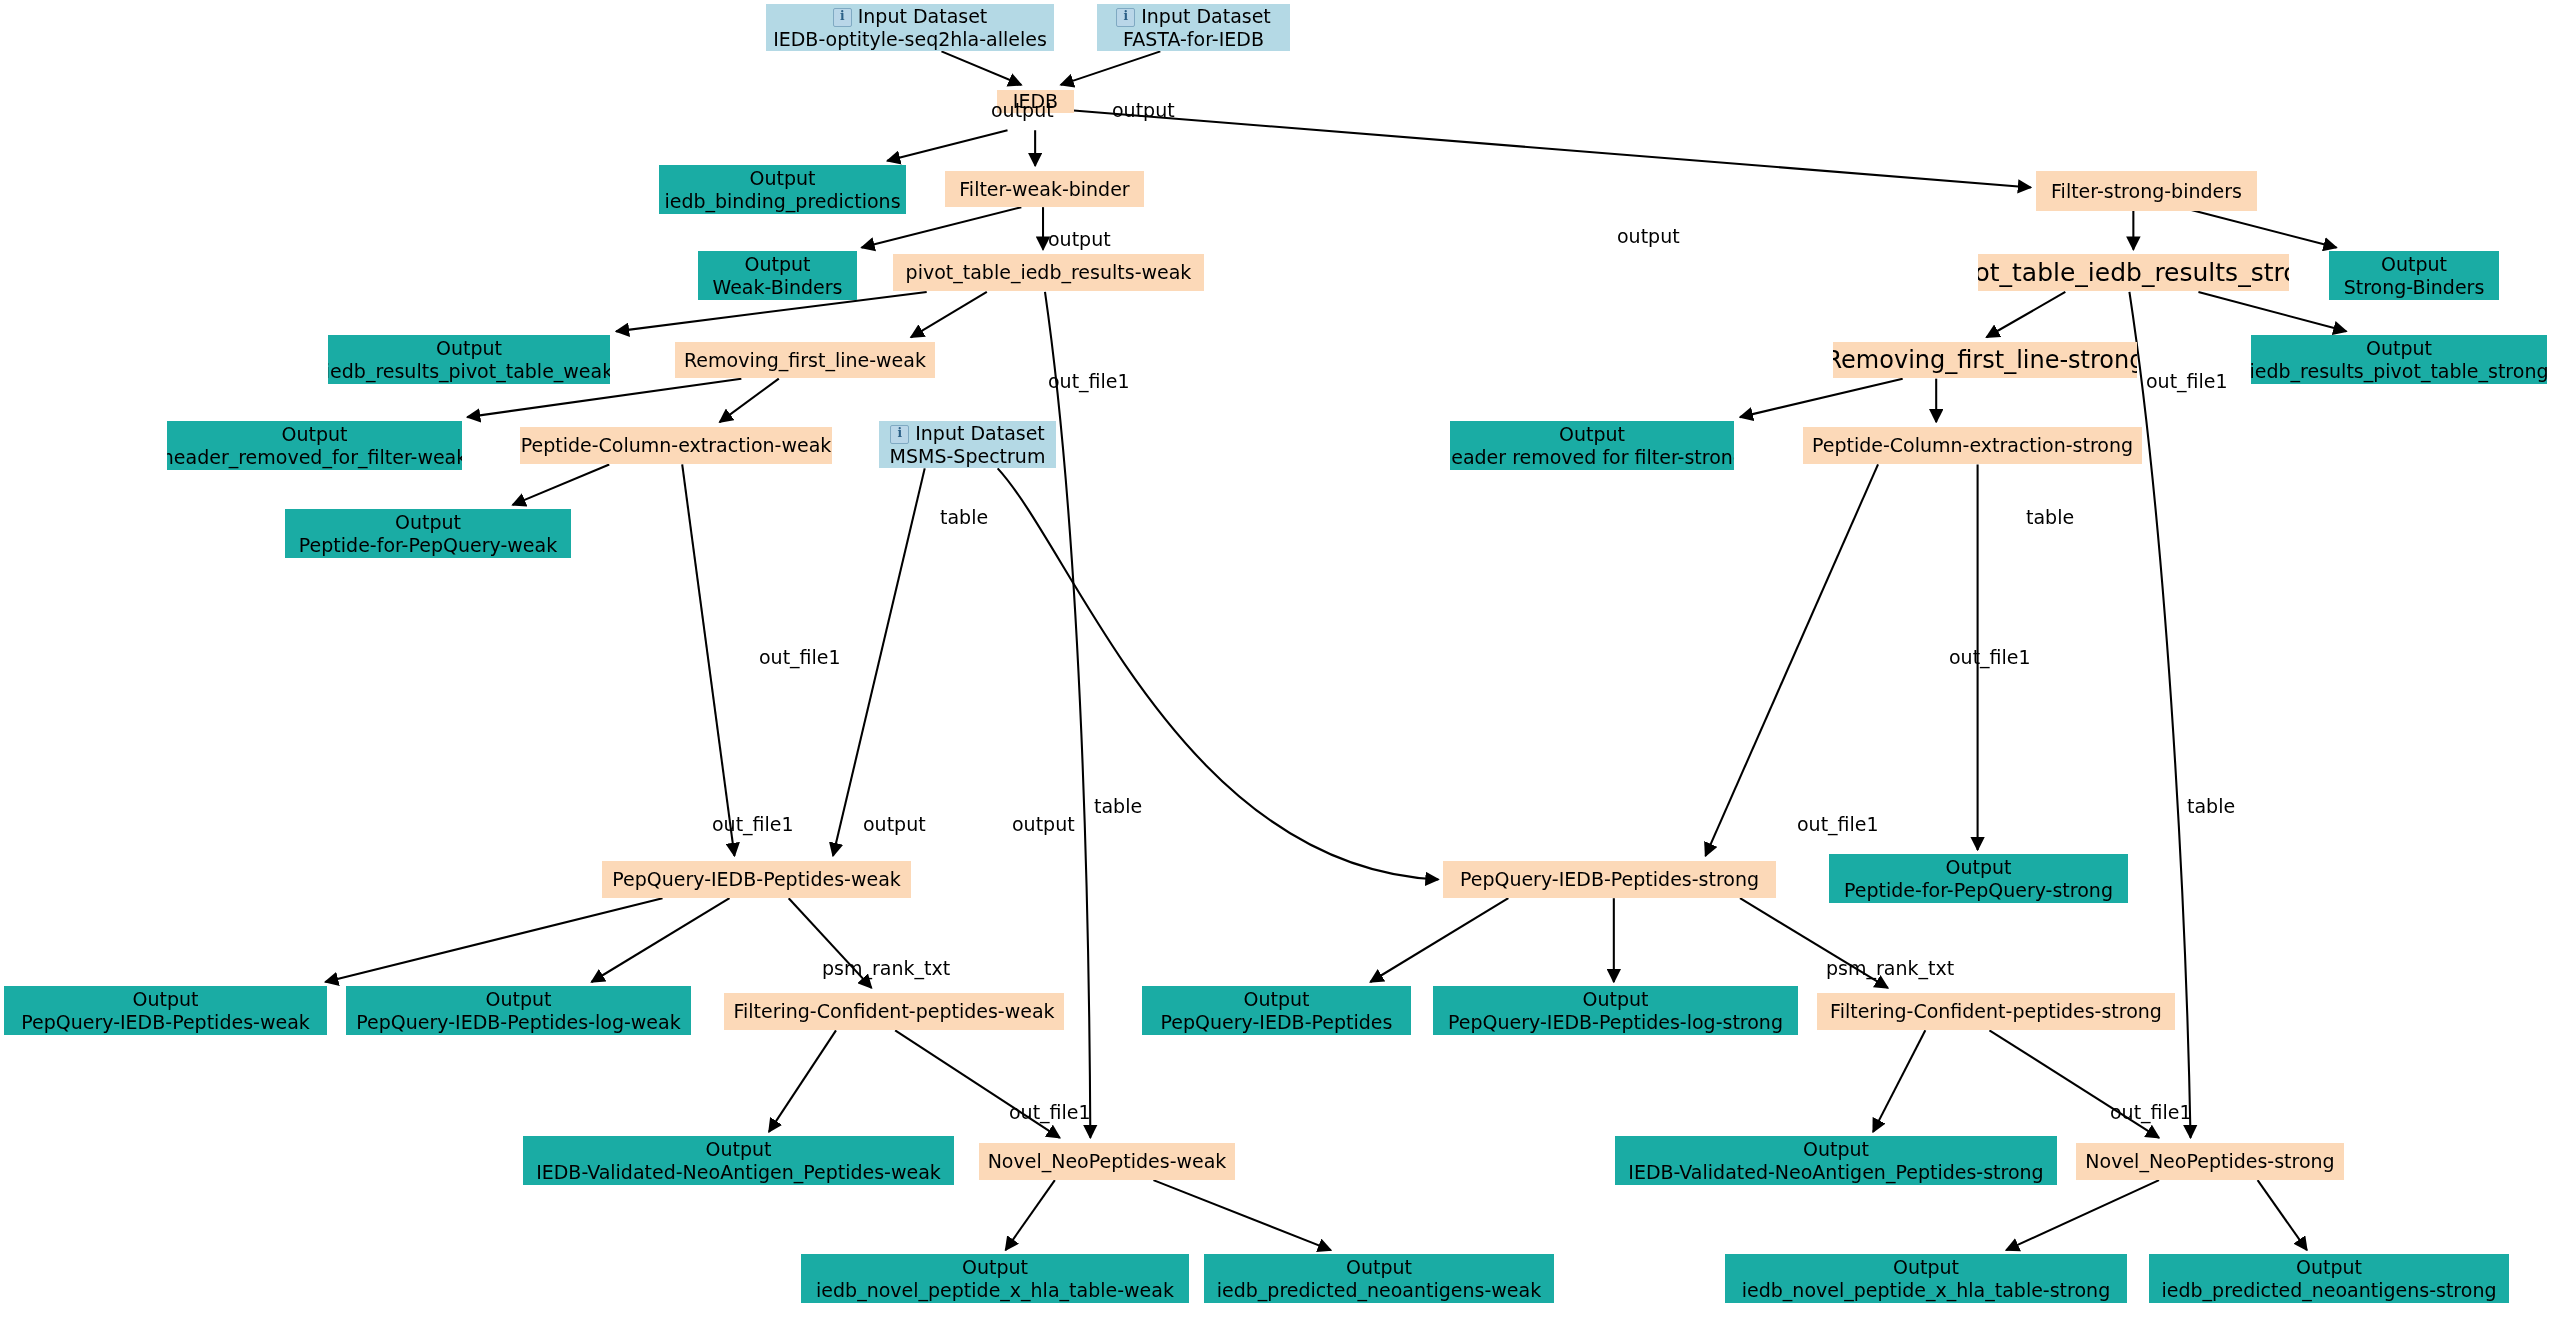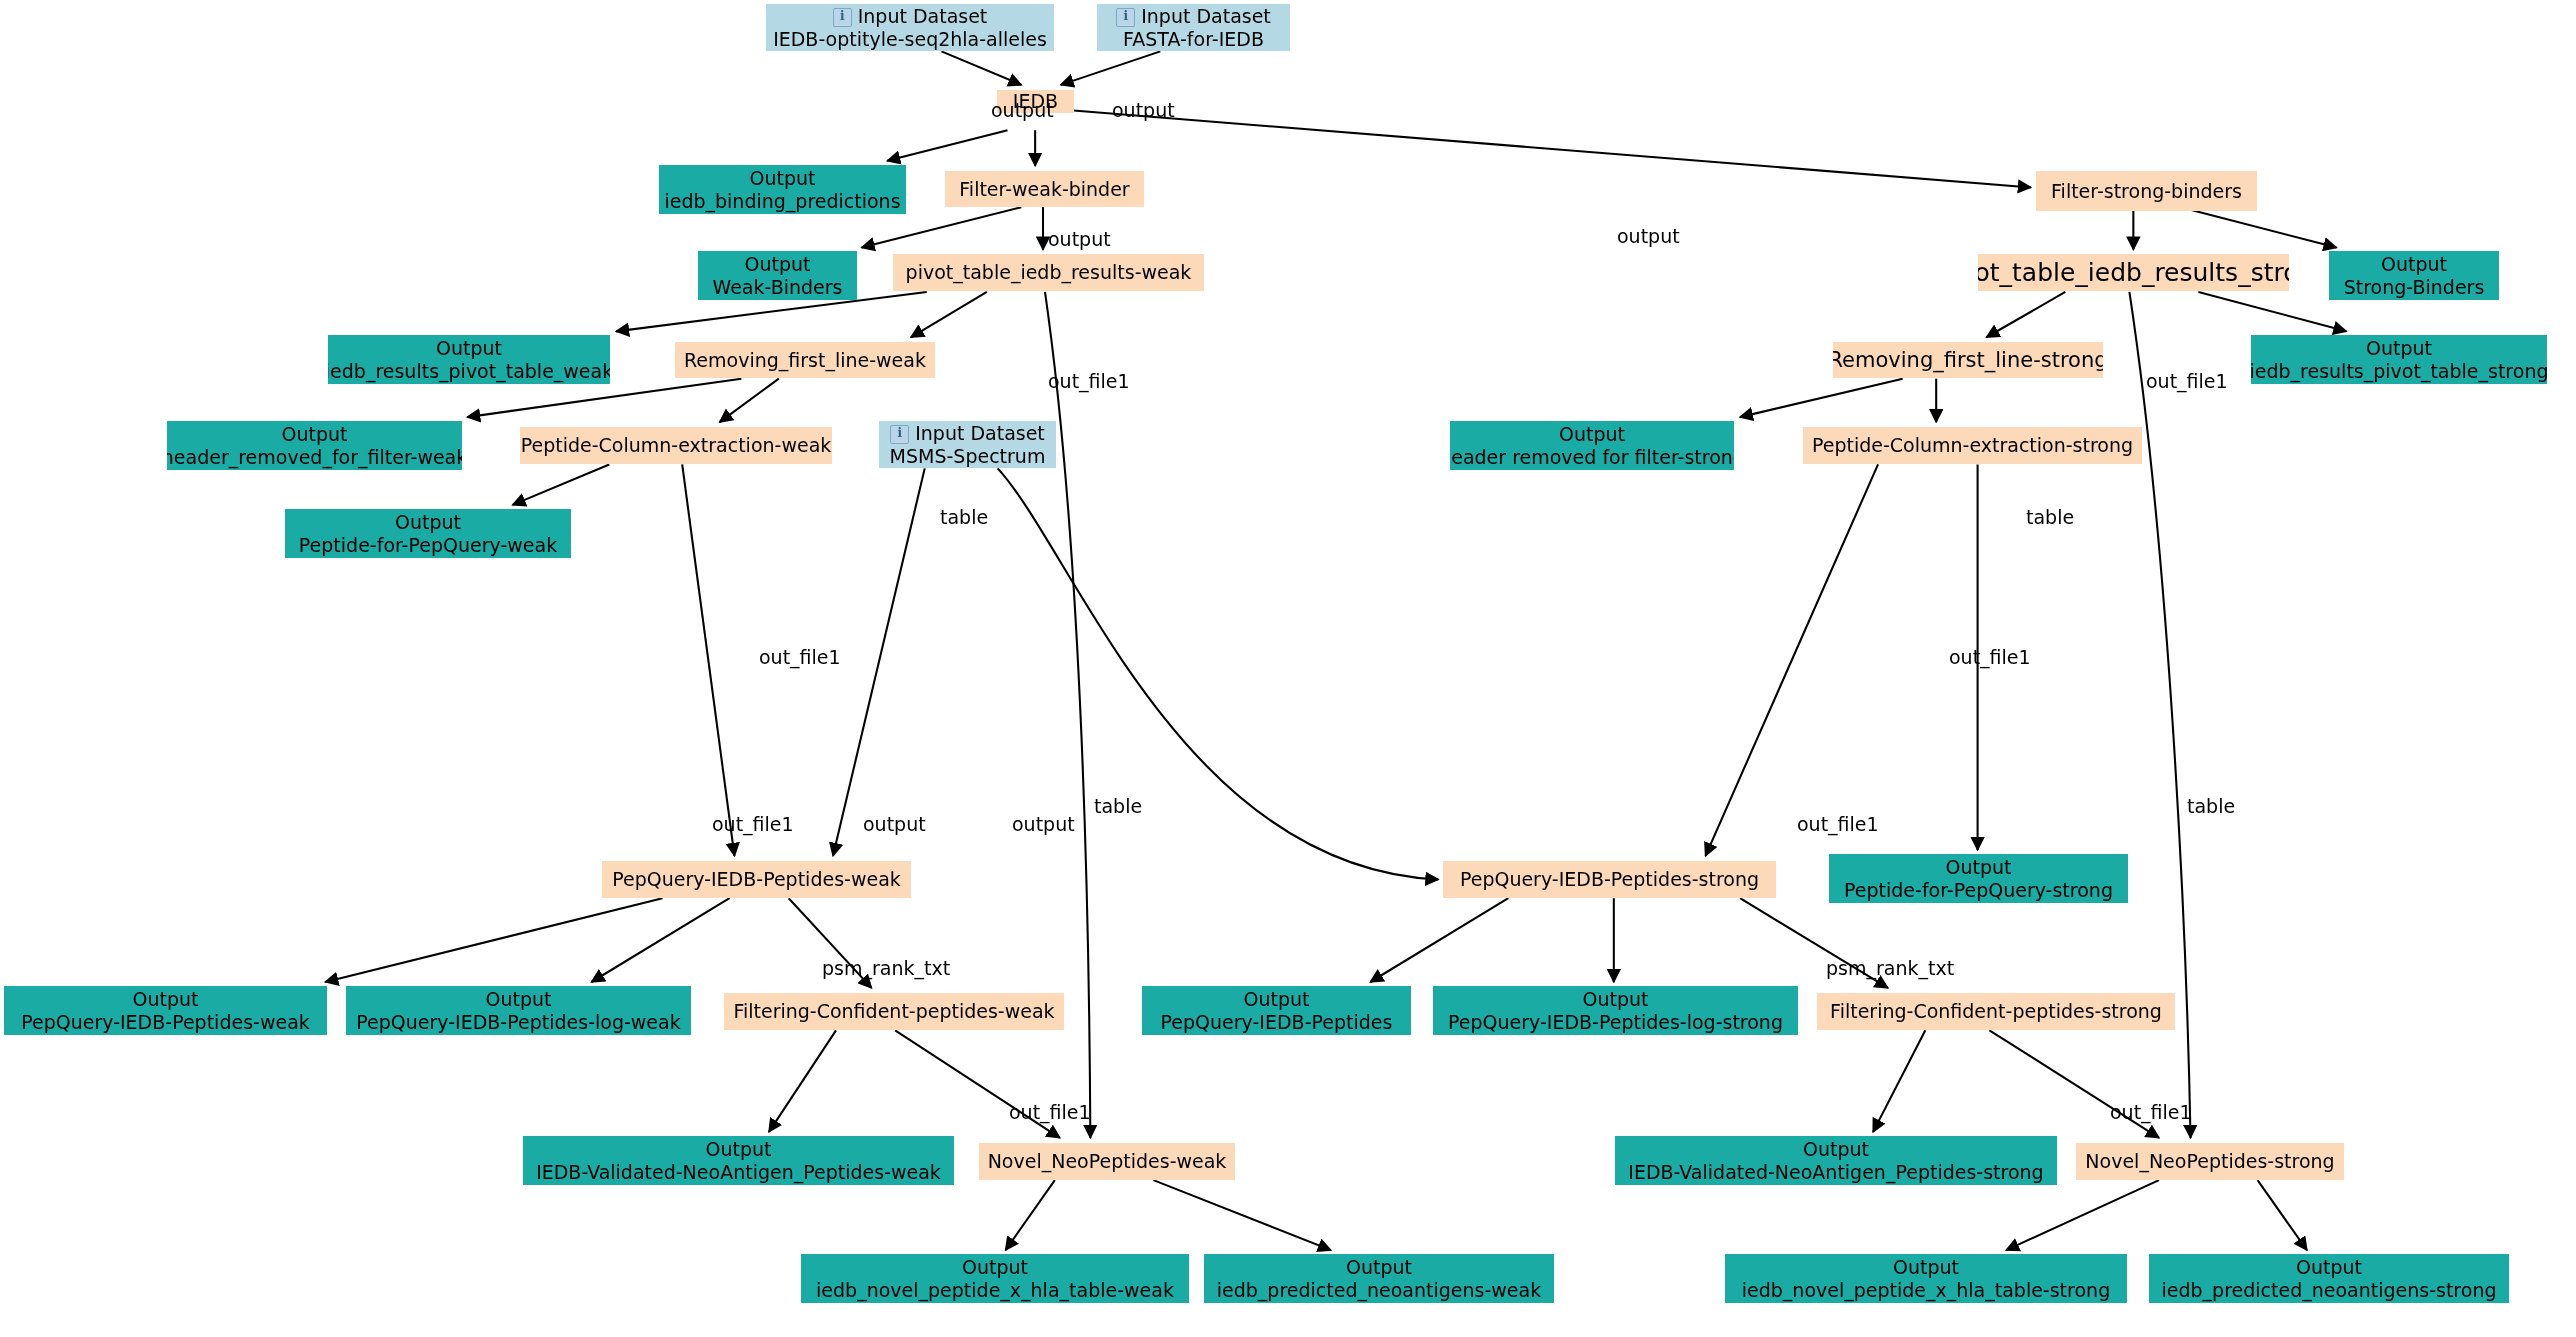--- a/index.html
+++ b/index.html
@@ -116,21 +116,21 @@
         <span class="ln">Output</span>
         <span class="ln">Strong-Binders</span>
       </div>
       <div class="node out" style="left: 328px; top: 335px; width: 282px; height: 49px; font-size: 19px;">
         <span class="ln">Output</span>
         <span class="ln">iedb_results_pivot_table_weak</span>
       </div>
       <div class="node tool" style="left: 675px; top: 342px; width: 260px; height: 36px; font-size: 19px;">
         <span class="ln">Removing_first_line-weak</span>
       </div>
-      <div class="node tool" style="left: 1833px; top: 342px; width: 270px; height: 36px; font-size: 21px;">
+      <div class="node tool" style="left: 1833px; top: 342px; width: 304px; height: 36px; font-size: 24px;">
         <span class="ln">Removing_first_line-strong</span>
       </div>
       <div class="node out" style="left: 2251px; top: 335px; width: 296px; height: 49px; font-size: 19px;">
         <span class="ln">Output</span>
         <span class="ln">iedb_results_pivot_table_strong</span>
       </div>
       <div class="node out" style="left: 167px; top: 421px; width: 295px; height: 49px; font-size: 19px;">
         <span class="ln">Output</span>
         <span class="ln">header_removed_for_filter-weak</span>
       </div>

